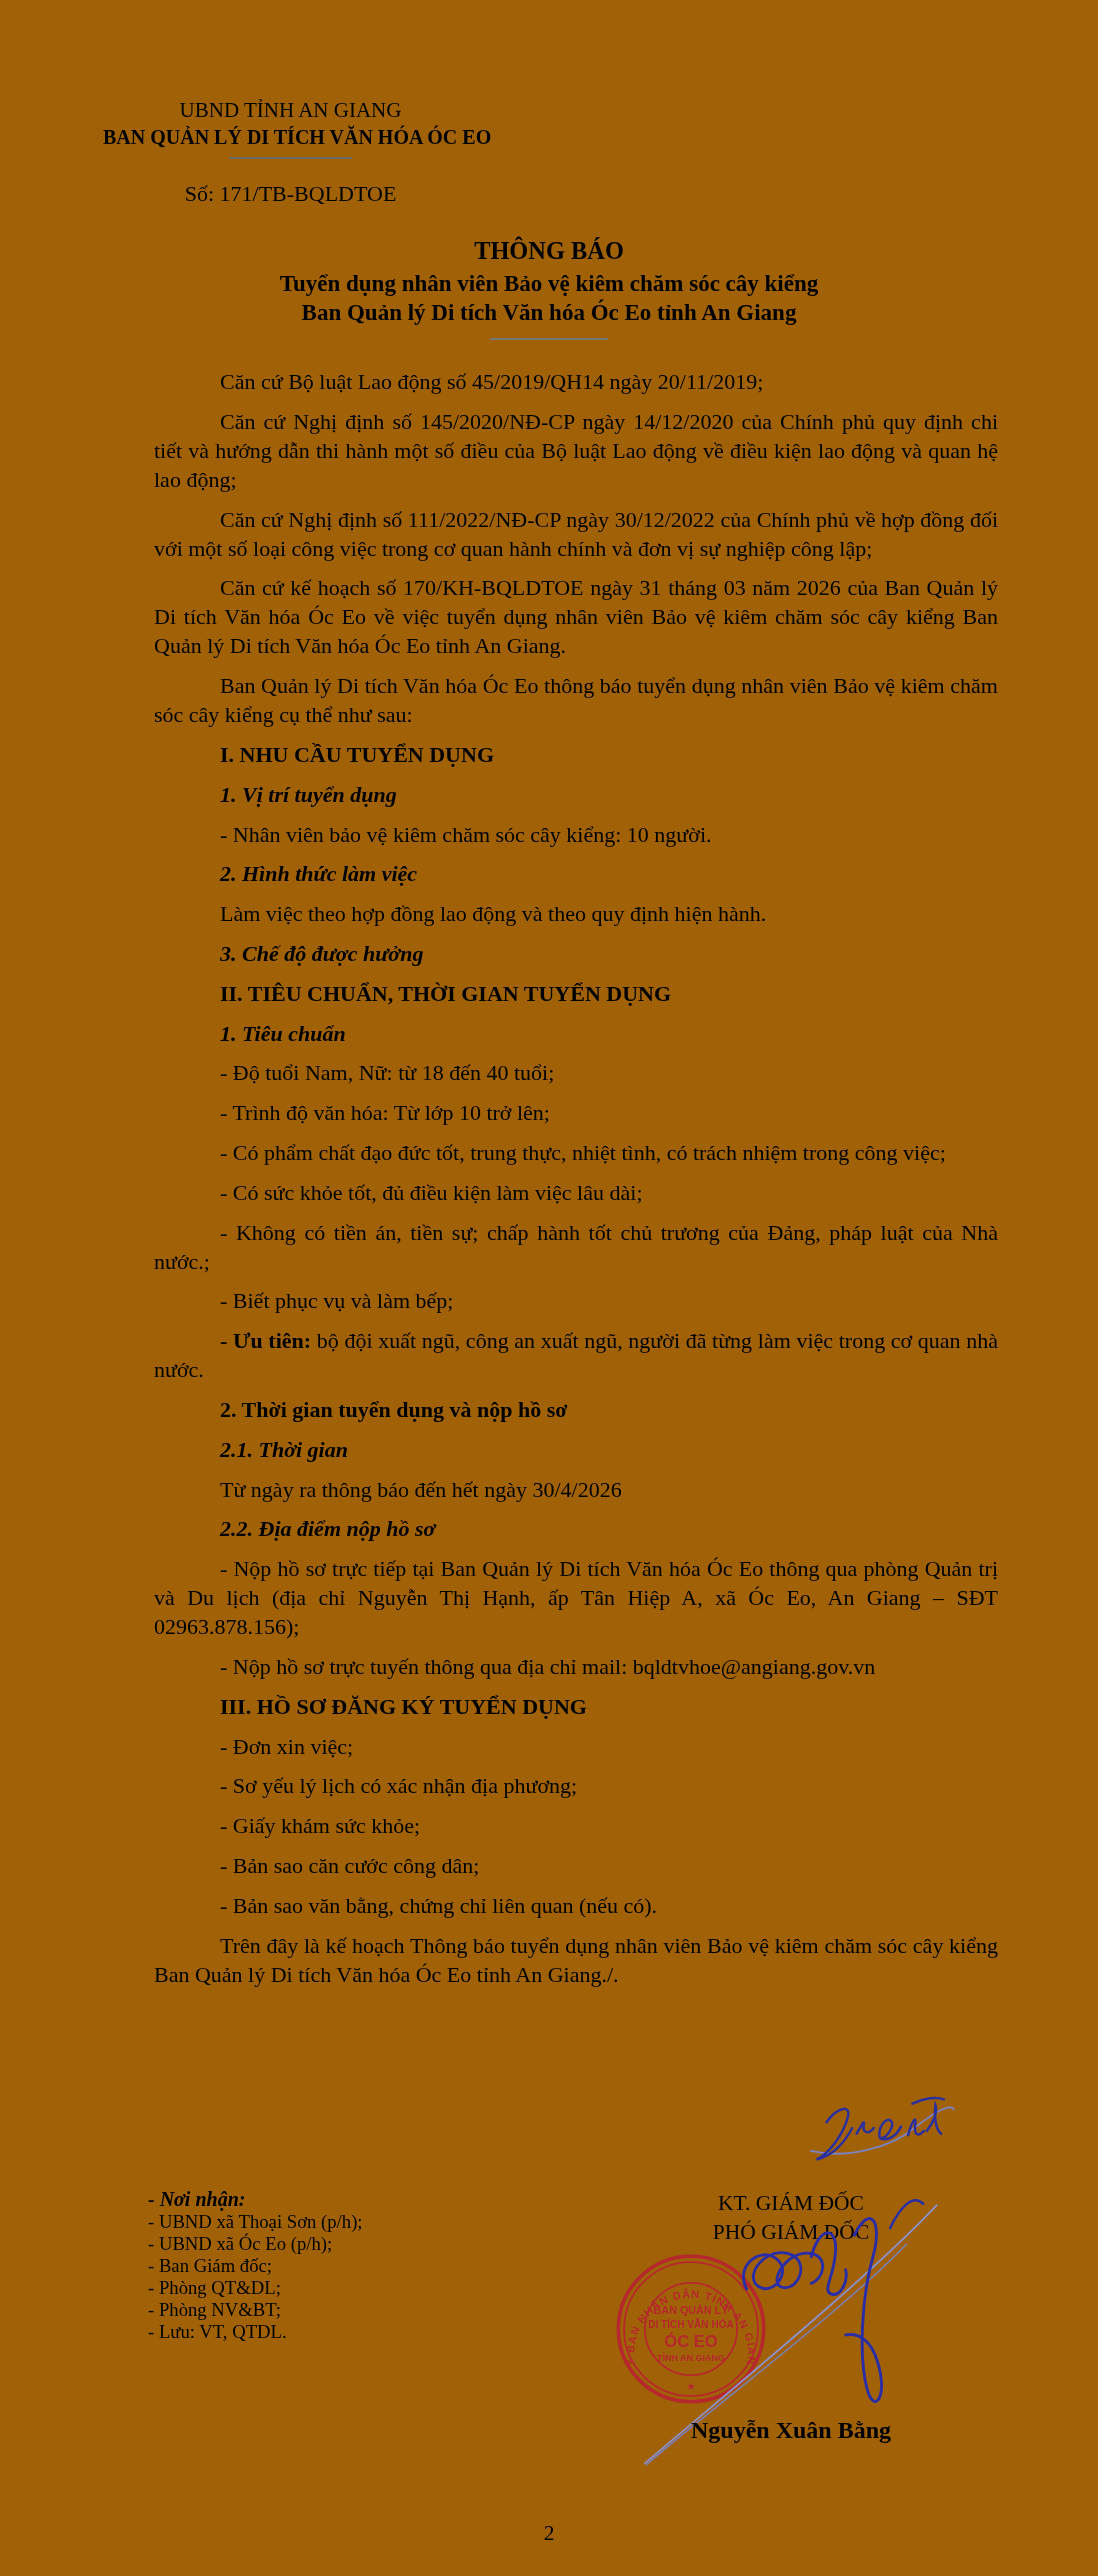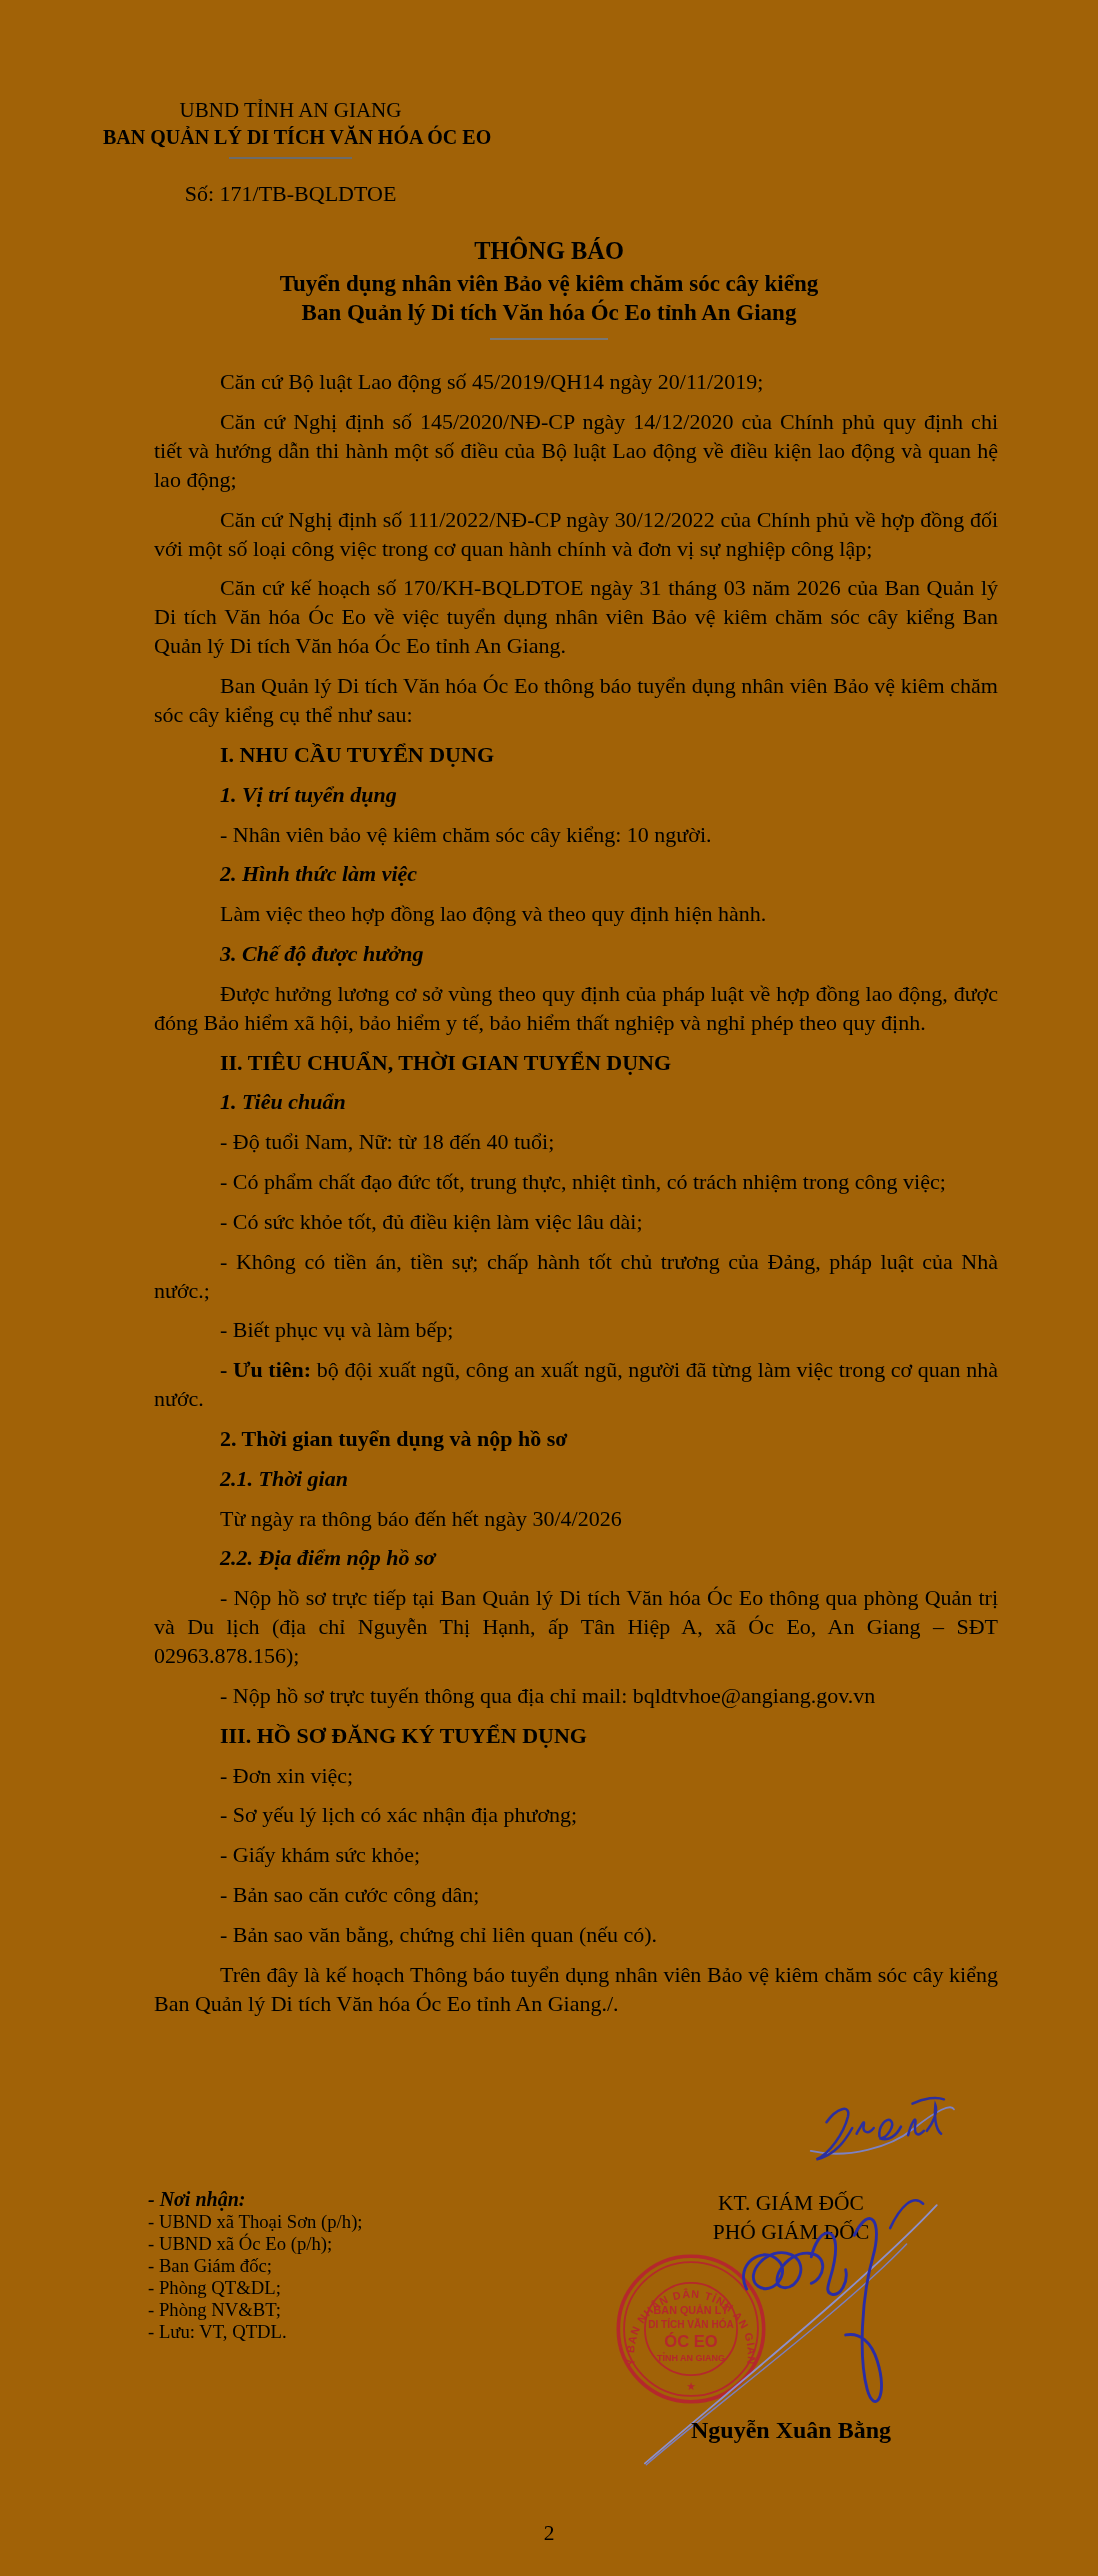--- a/index.html
+++ b/index.html
@@ -90,24 +90,24 @@
       <p class="normal">Căn cứ Nghị định số 145/2020/NĐ-CP ngày 14/12/2020 của Chính phủ quy định chi tiết và hướng dẫn thi hành một số điều của Bộ luật Lao động về điều kiện lao động và quan hệ lao động;</p>
       <p class="normal">Căn cứ Nghị định số 111/2022/NĐ-CP ngày 30/12/2022 của Chính phủ về hợp đồng đối với một số loại công việc trong cơ quan hành chính và đơn vị sự nghiệp công lập;</p>
       <p class="normal">Căn cứ kế hoạch số 170/KH-BQLDTOE ngày 31 tháng 03 năm 2026 của Ban Quản lý Di tích Văn hóa Óc Eo về việc tuyển dụng nhân viên Bảo vệ kiêm chăm sóc cây kiểng Ban Quản lý Di tích Văn hóa Óc Eo tỉnh An Giang.</p>
       <p class="normal">Ban Quản lý Di tích Văn hóa Óc Eo thông báo tuyển dụng nhân viên Bảo vệ kiêm chăm sóc cây kiểng cụ thể như sau:</p>
       <p class="heading">I. NHU CẦU TUYỂN DỤNG</p>
       <p class="subheading">1. Vị trí tuyển dụng</p>
       <p class="normal">- Nhân viên bảo vệ kiêm chăm sóc cây kiểng: 10 người.</p>
       <p class="subheading">2. Hình thức làm việc</p>
       <p class="normal">Làm việc theo hợp đồng lao động và theo quy định hiện hành.</p>
       <p class="subheading">3. Chế độ được hưởng</p>
-      <p class="normal">Được hưởng lương cơ sở vùng theo quy định của pháp luật về hợp đồng lao động, được đóng Bảo hiểm xã hội, bảo hiểm y tế, bảo hiểm thất nghiệp và nghỉ phép theo quy định.</p>
       <p class="heading">II. TIÊU CHUẨN, THỜI GIAN TUYỂN DỤNG</p>
       <p class="subheading">1. Tiêu chuẩn</p>
       <p class="normal">- Độ tuổi Nam, Nữ: từ 18 đến 40 tuổi;</p>
+      <p class="normal">- Trình độ văn hóa: Từ lớp 10 trở lên;</p>
       <p class="normal">- Có phẩm chất đạo đức tốt, trung thực, nhiệt tình, có trách nhiệm trong công việc;</p>
       <p class="normal">- Có sức khỏe tốt, đủ điều kiện làm việc lâu dài;</p>
       <p class="normal">- Không có tiền án, tiền sự; chấp hành tốt chủ trương của Đảng, pháp luật của Nhà nước.;</p>
       <p class="normal">- Biết phục vụ và làm bếp;</p>
       <p class="normal"><b>- Ưu tiên:</b> bộ đội xuất ngũ, công an xuất ngũ, người đã từng làm việc trong cơ quan nhà nước.</p>
       <p class="heading">2. Thời gian tuyển dụng và nộp hồ sơ</p>
       <p class="subheading">2.1. Thời gian</p>
       <p class="normal">Từ ngày ra thông báo đến hết ngày 30/4/2026</p>
       <p class="subheading">2.2. Địa điểm nộp hồ sơ</p>
       <p class="normal">- Nộp hồ sơ trực tiếp tại Ban Quản lý Di tích Văn hóa Óc Eo thông qua phòng Quản trị và Du lịch (địa chỉ Nguyễn Thị Hạnh, ấp Tân Hiệp A, xã Óc Eo, An Giang – SĐT 02963.878.156);</p>

